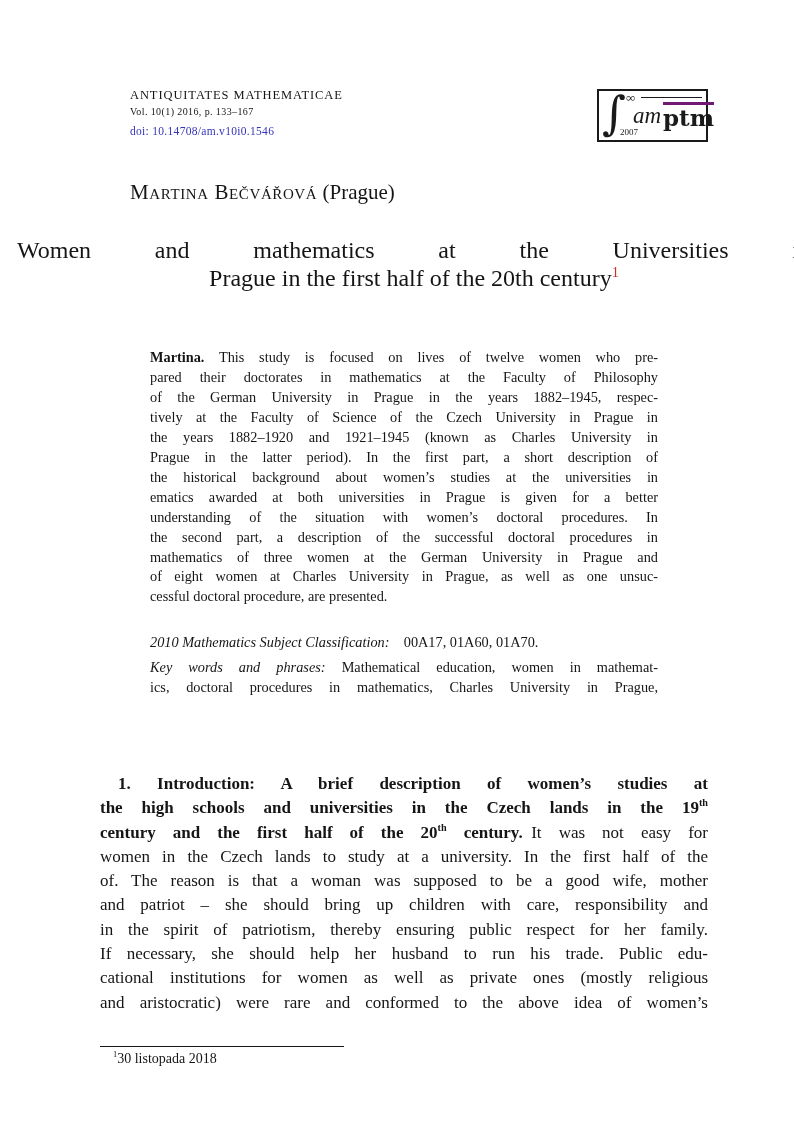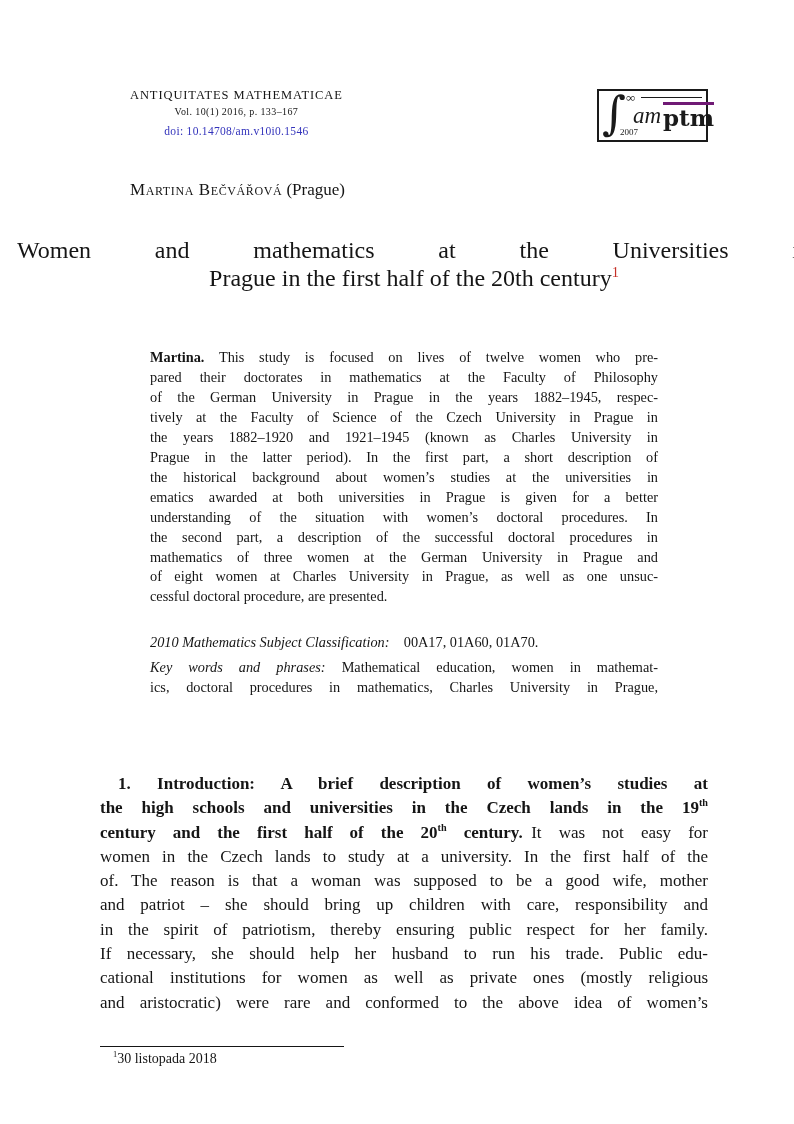--- a/index.html
+++ b/index.html
@@ -24,21 +24,21 @@
   .logo-box span { position: absolute; color:#1a1a1a; }
   .lg-integral { left: 3px; top: -7px; font-size: 46px; line-height: 58px; font-family: "DejaVu Serif", serif; }
   .lg-inf      { left: 27px; top: -1px; font-size: 13px; }
   .lg-topline  { position:absolute; left: 42px; right: 4px; top: 6px; border-top: 1.5px solid #1a1a1a; }
   .lg-year     { left: 21px; top: 36px; font-size: 9px; }
   .lg-am       { left: 34px; top: 13px; font-size: 23px; font-style: italic; line-height: 1; }
   .lg-ptm      { left: 64px; top: 11px; font-size: 23px; font-weight: bold; line-height: 1;
                  border-top: 3px solid #701a75; padding-top: 1px; font-family:"DejaVu Serif",serif; }
 
   
-  .author { left: 130px; top: 180px; font-size: 17px; }
+  .author { left: 130px; top: 180px; font-size: 21px; }
   .sc { font-variant: small-caps; letter-spacing: 0.6px; }
   .title { left: 0; top: 236px; width: 794px; font-size: 24px; line-height: 28px; padding-left: 17px; }
   .center .line { text-align: center !important; }
 
   
   .abstract { left: 150px; top: 348px; width: 508px; font-size: 14.3px; line-height: 19.95px; }
   .msc      { left: 150px; top: 632px; width: 508px; font-size: 14.3px; line-height: 20px; }
   .keywords { left: 150px; top: 657px; width: 508px; font-size: 14.3px; line-height: 20px; }
   .intro    { left: 100px; top: 772px; width: 608px; font-size: 17px;  line-height: 24.3px; }
   .intro .line:first-child { text-indent: 18px; }
@@ -52,21 +52,21 @@
 
   
   .fnrule { left: 100px; top: 1046px; width: 244px; border-top: 1.4px solid #151515; height: 0; }
   .footnote { left: 113px; top: 1051px; width: 500px; font-size: 14px; }
 </style>
 </head>
 <body>
 
 <div class="page">
 
-  <div class="abs" style="left:130px; top:88px;text-align:center;">
+  <div class="abs" style="left:130px; top:88px;">
     <div class="journal">ANTIQUITATES MATHEMATICAE</div>
     <div class="volume">Vol. 10(1) 2016, p. 133–167</div>
     <div class="doi">doi: 10.14708/am.v10i0.1546</div>
   </div>
 
   <div class="abs logo-box">
     <span class="lg-integral">∫</span>
     <span class="lg-inf">∞</span>
     <span class="lg-topline"></span>
     <span class="lg-year">2007</span>

